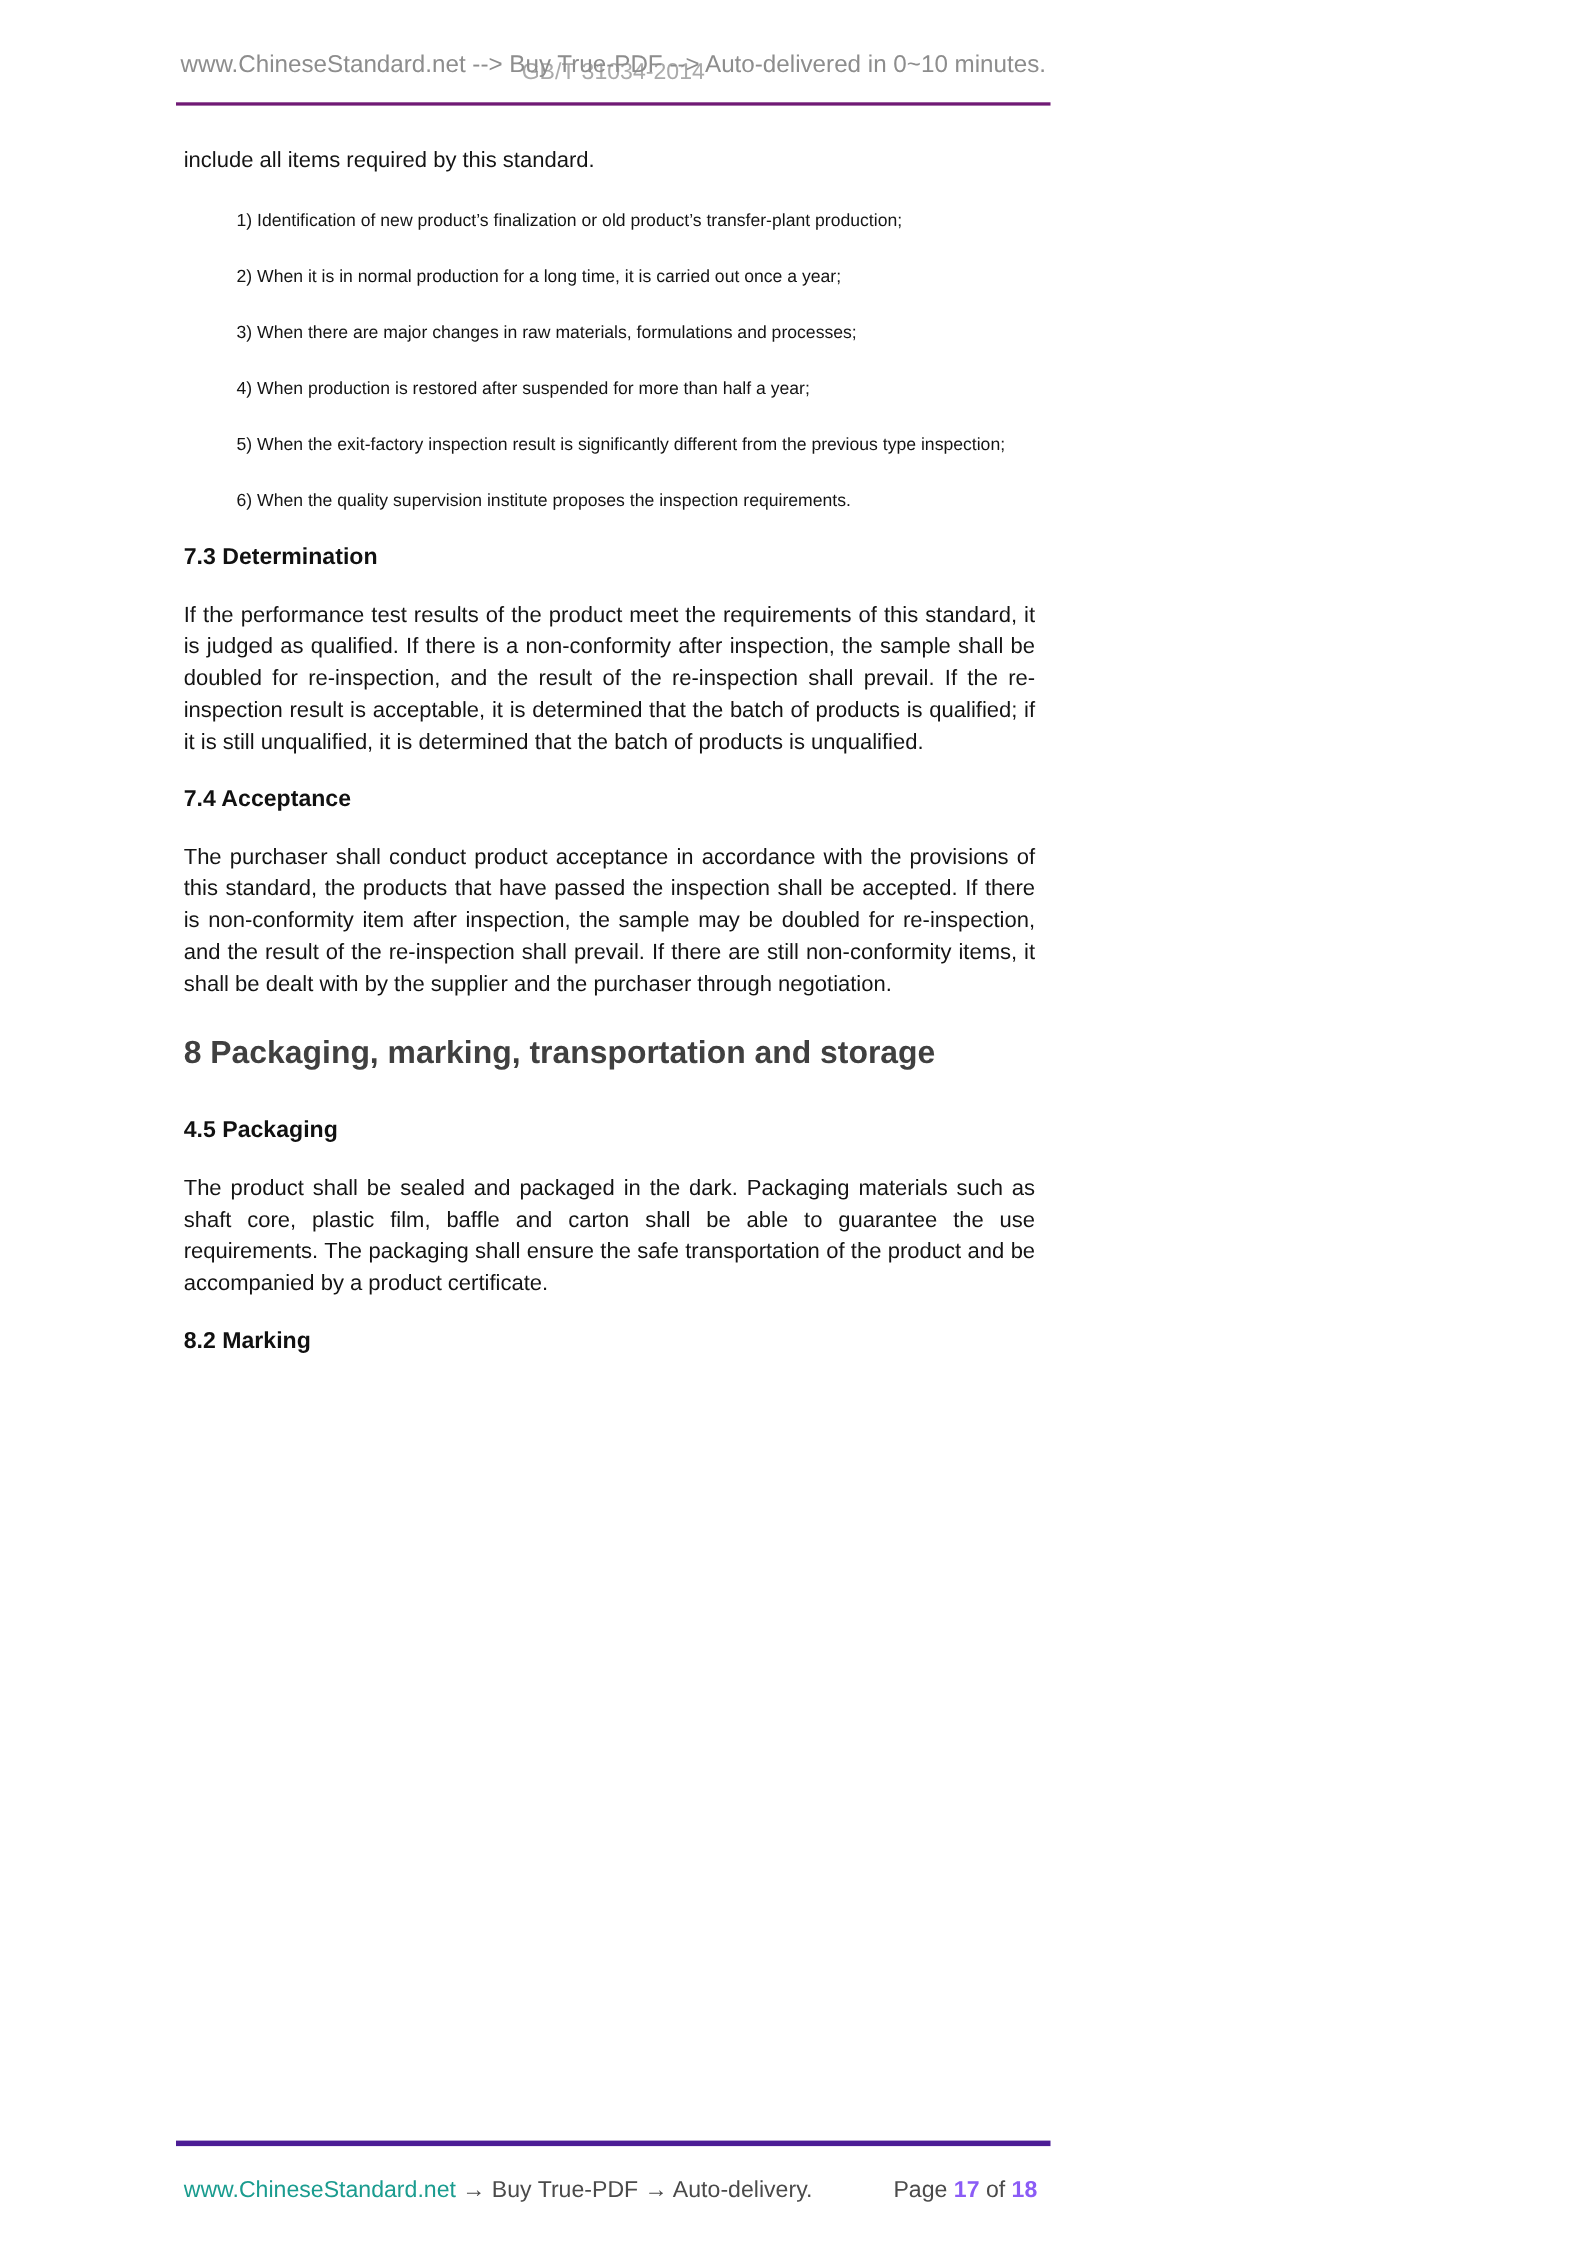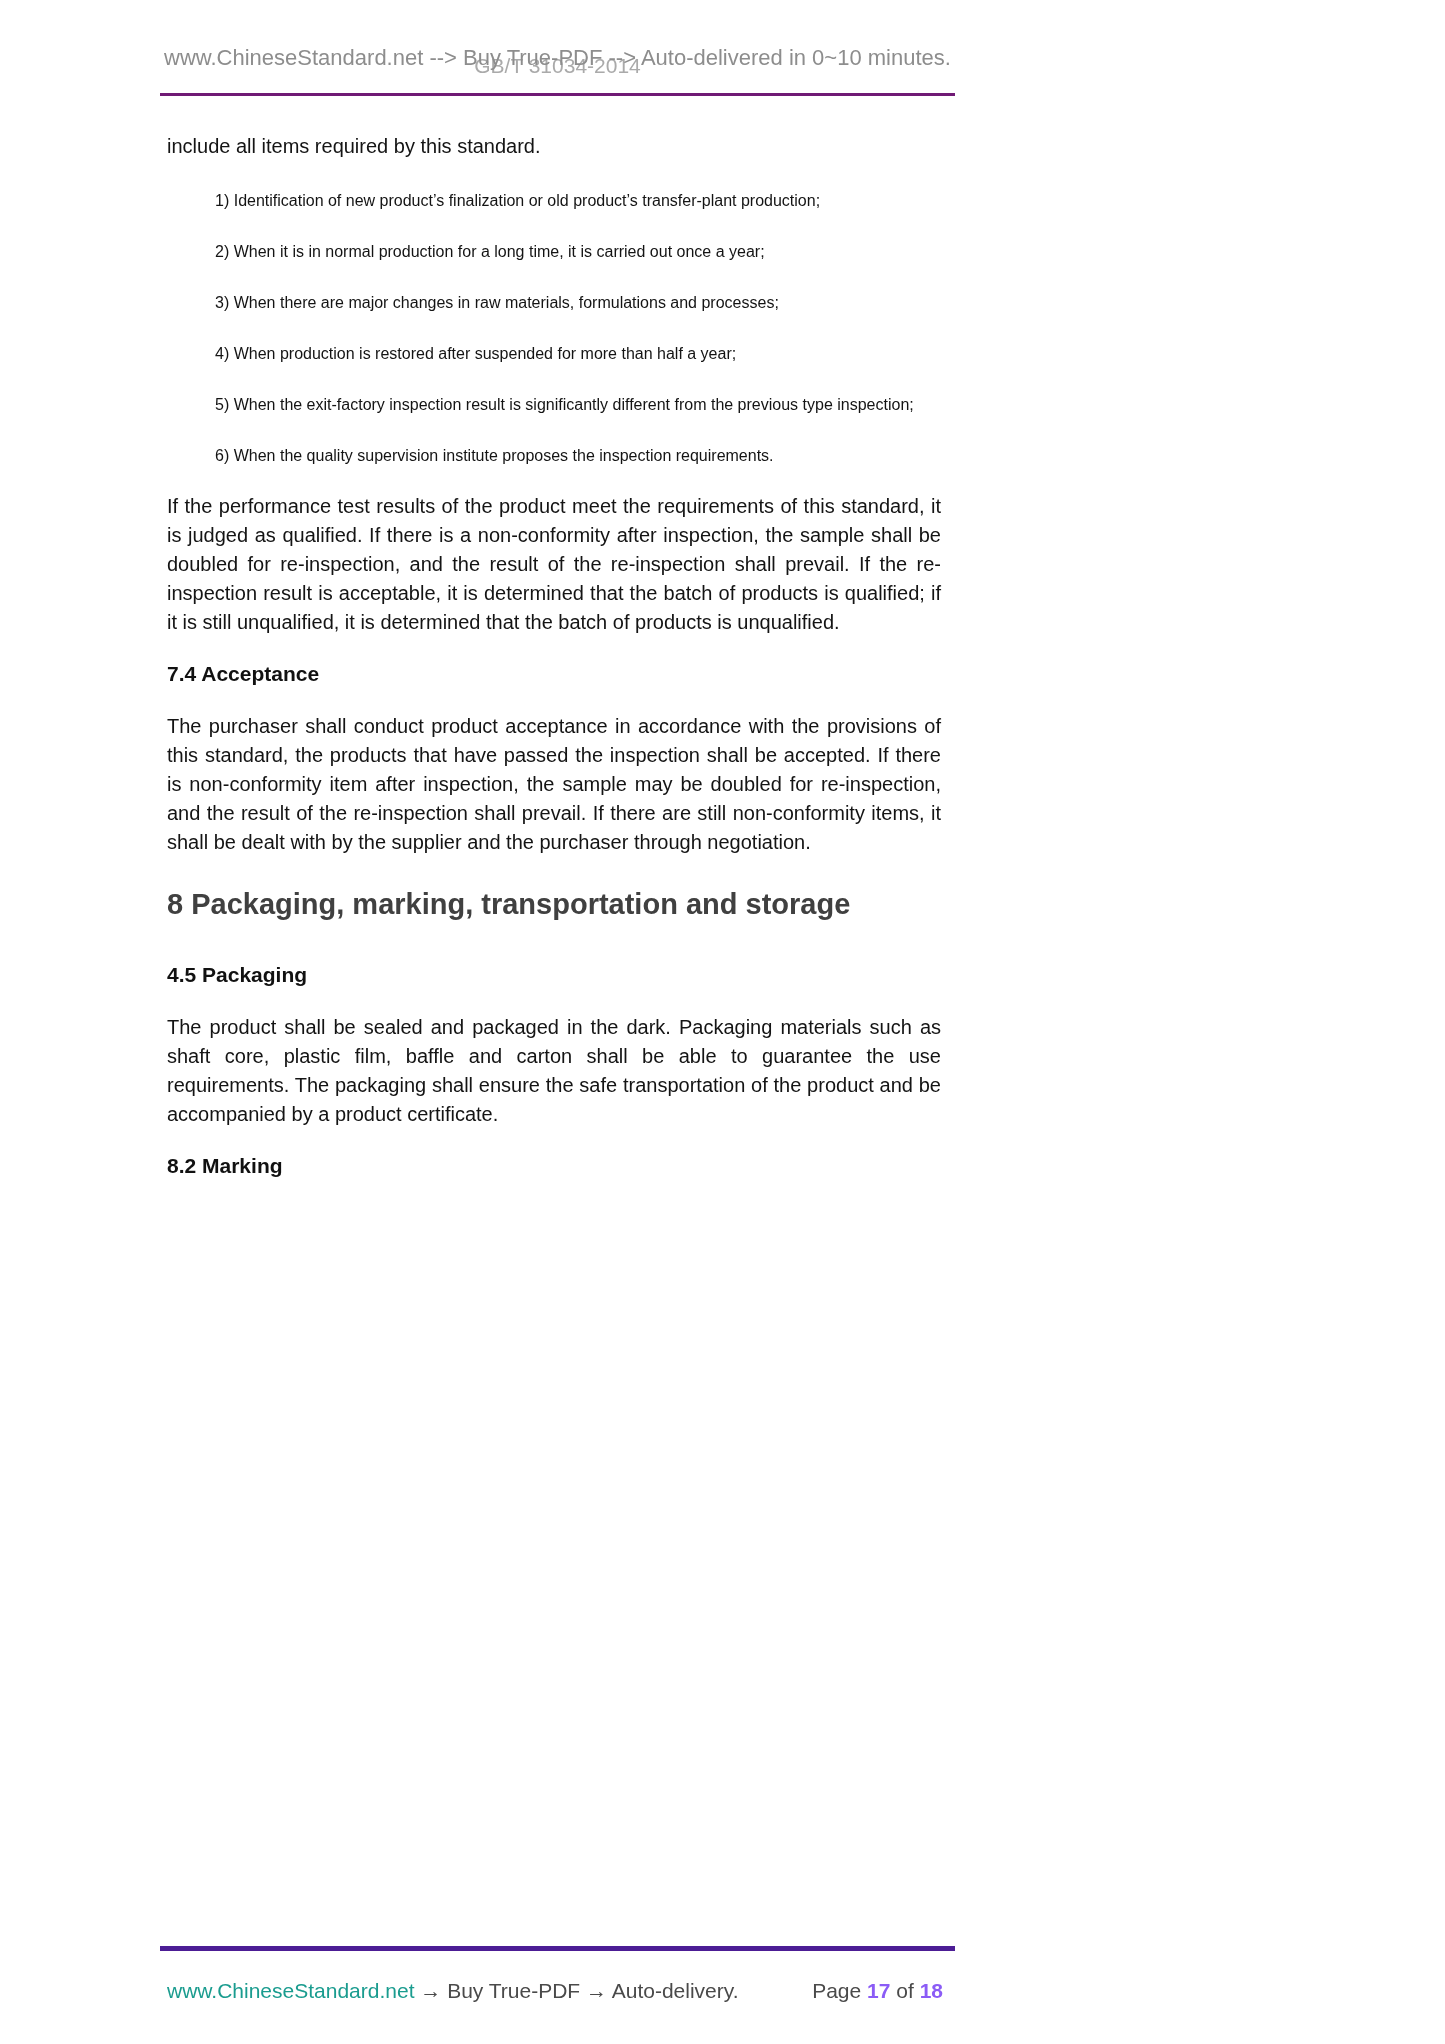--- a/index.html
+++ b/index.html
@@ -120,20 +120,21 @@
 
       <div class="numbered-list">
         <div class="numbered-item"><span>1)</span> <span>Identification of new product’s finalization or old product’s transfer-plant production;</span></div>
         <div class="numbered-item"><span>2)</span> <span>When it is in normal production for a long time, it is carried out once a year;</span></div>
         <div class="numbered-item"><span>3)</span> <span>When there are major changes in raw materials, formulations and processes;</span></div>
         <div class="numbered-item"><span>4)</span> <span>When production is restored after suspended for more than half a year;</span></div>
         <div class="numbered-item"><span>5)</span> <span>When the exit-factory inspection result is significantly different from the previous type inspection;</span></div>
         <div class="numbered-item"><span>6)</span> <span>When the quality supervision institute proposes the inspection requirements.</span></div>
       </div>
 
+      <h3 class="sub-heading">7.3 Determination</h3>
       <p class="body-text">If the performance test results of the product meet the requirements of this standard, it is judged as qualified. If there is a non-conformity after inspection, the sample shall be doubled for re-inspection, and the result of the re-inspection shall prevail. If the re-inspection result is acceptable, it is determined that the batch of products is qualified; if it is still unqualified, it is determined that the batch of products is unqualified.</p>
 
       <h3 class="sub-heading">7.4 Acceptance</h3>
       <p class="body-text">The purchaser shall conduct product acceptance in accordance with the provisions of this standard, the products that have passed the inspection shall be accepted. If there is non-conformity item after inspection, the sample may be doubled for re-inspection, and the result of the re-inspection shall prevail. If there are still non-conformity items, it shall be dealt with by the supplier and the purchaser through negotiation.</p>
 
       <h2 class="chapter-heading">8 Packaging, marking, transportation and storage</h2>
 
       <h3 class="sub-heading">4.5 Packaging</h3>
       <p class="body-text">The product shall be sealed and packaged in the dark. Packaging materials such as shaft core, plastic film, baffle and carton shall be able to guarantee the use requirements. The packaging shall ensure the safe transportation of the product and be accompanied by a product certificate.</p>
 

